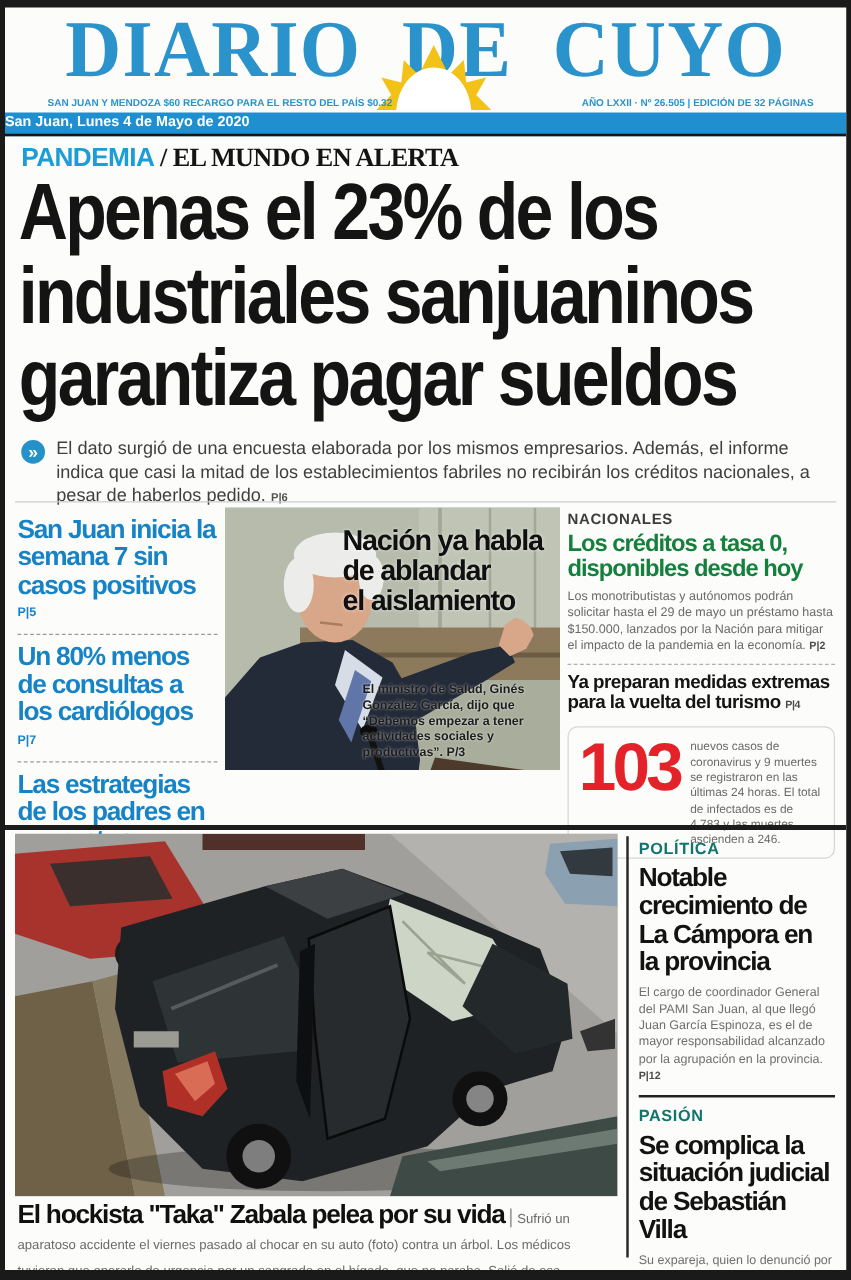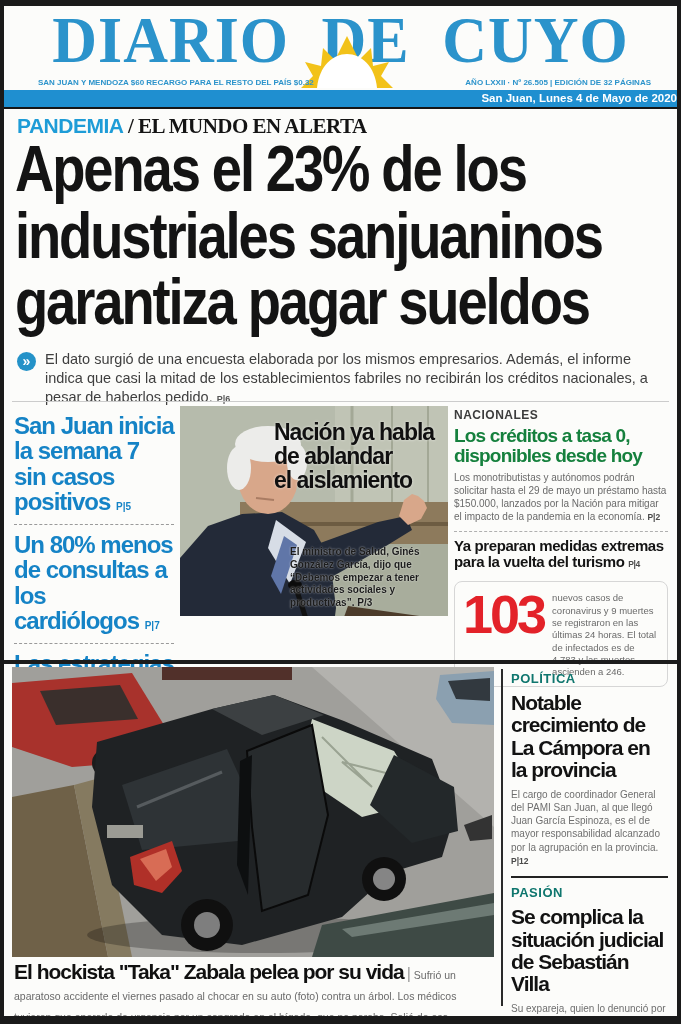--- a/index.html
+++ b/index.html
@@ -15,42 +15,42 @@
     font-family:"Liberation Serif",serif;font-weight:700;font-size:62px;line-height:1;
     color:#2b93cb;white-space:nowrap;letter-spacing:1px;word-spacing:16px;
     transform:scaleY(1.04);transform-origin:top center;position:relative;z-index:1;
   }
   .sun{position:absolute;left:295px;top:24px;width:96px;height:56px;z-index:2;}
   .tagline{position:absolute;bottom:1px;left:34px;right:26px;display:flex;
     justify-content:space-between;font-size:8px;font-weight:700;color:#2b93cb;z-index:3;}
   
   .datebar{position:absolute;top:84px;left:0;right:0;height:17px;background:#1f8fd0;
     border-bottom:2px solid #161616;color:#fff;font-weight:700;font-size:11.5px;
-    text-align:right;line-height:17px;}
+    text-align:left;line-height:17px;}
   
   .kicker{position:absolute;top:108px;left:13px;font-size:21px;font-weight:700;letter-spacing:-0.5px;}
   .kicker .blue{color:#1e9cd7;}
   .kicker .black{color:#141414;font-family:Liberation Serif, serif;}
   .headline{position:absolute;top:130px;left:11px;width:670px;}
   .headline div{
     font-size:64px;font-weight:700;line-height:1.04;color:#141414;letter-spacing:-2.5px;
     transform:scaleX(0.85);transform-origin:left center;white-space:nowrap;
   }
   .deck{position:absolute;top:344px;left:13px;right:12px;display:flex;gap:9px;}
   .chev{flex:0 0 auto;width:19px;height:19px;border-radius:50%;background:#2492c8;color:#fff;
     font-size:14px;font-weight:700;text-align:center;line-height:18px;margin-top:2px;}
   .deck p{margin:0;font-size:14.5px;line-height:1.32;color:#3f3f3f;}
   .deck .pref{font-size:9px;font-weight:700;color:#555;}
   .toprule{position:absolute;top:395px;left:8px;right:8px;border-top:1px solid #cccccc;}
   
   .topgrid{position:absolute;top:400px;left:10px;right:9px;height:252px;display:flex;gap:6px;}
   .leftcol{width:160px;}
   .teaser{padding:7px 0 9px 0;border-bottom:1px dashed #9a9a9a;}
   .teaser:last-child{border-bottom:none;}
-  .teaser .t{font-size:24px;font-weight:700;line-height:1.06;letter-spacing:-1px;color:#1583c6;display:inline;}
+  .teaser .t{font-size:21px;font-weight:700;line-height:1.06;letter-spacing:-1px;color:#1583c6;display:inline;}
   .teaser .pref{font-size:10px;font-weight:700;color:#1583c6;}
   .centerphoto{position:relative;width:268px;height:210px;overflow:hidden;background:#b6bbac;}
   .photo-head{position:absolute;top:14px;left:94px;width:170px;font-size:23px;font-weight:700;
     line-height:1.05;letter-spacing:-1px;color:#101010;text-shadow:0 0 3px rgba(255,255,255,.65);}
   .photo-cap{position:absolute;right:6px;bottom:6px;width:152px;font-size:10px;font-weight:700;
     color:#1d1d1d;line-height:1.28;text-shadow:0 0 2px rgba(255,255,255,.7);}
   .rightcol{flex:1;}
   .seclabel{font-size:12px;font-weight:700;color:#3c3c3c;letter-spacing:.5px;margin:2px 0 4px;}
   .rc-h2{font-size:19px;font-weight:700;line-height:1.05;letter-spacing:-0.8px;color:#15803d;margin:0 0 5px;}
   .rc-body{font-size:10px;line-height:1.32;color:#6a6a6a;margin:0;}

